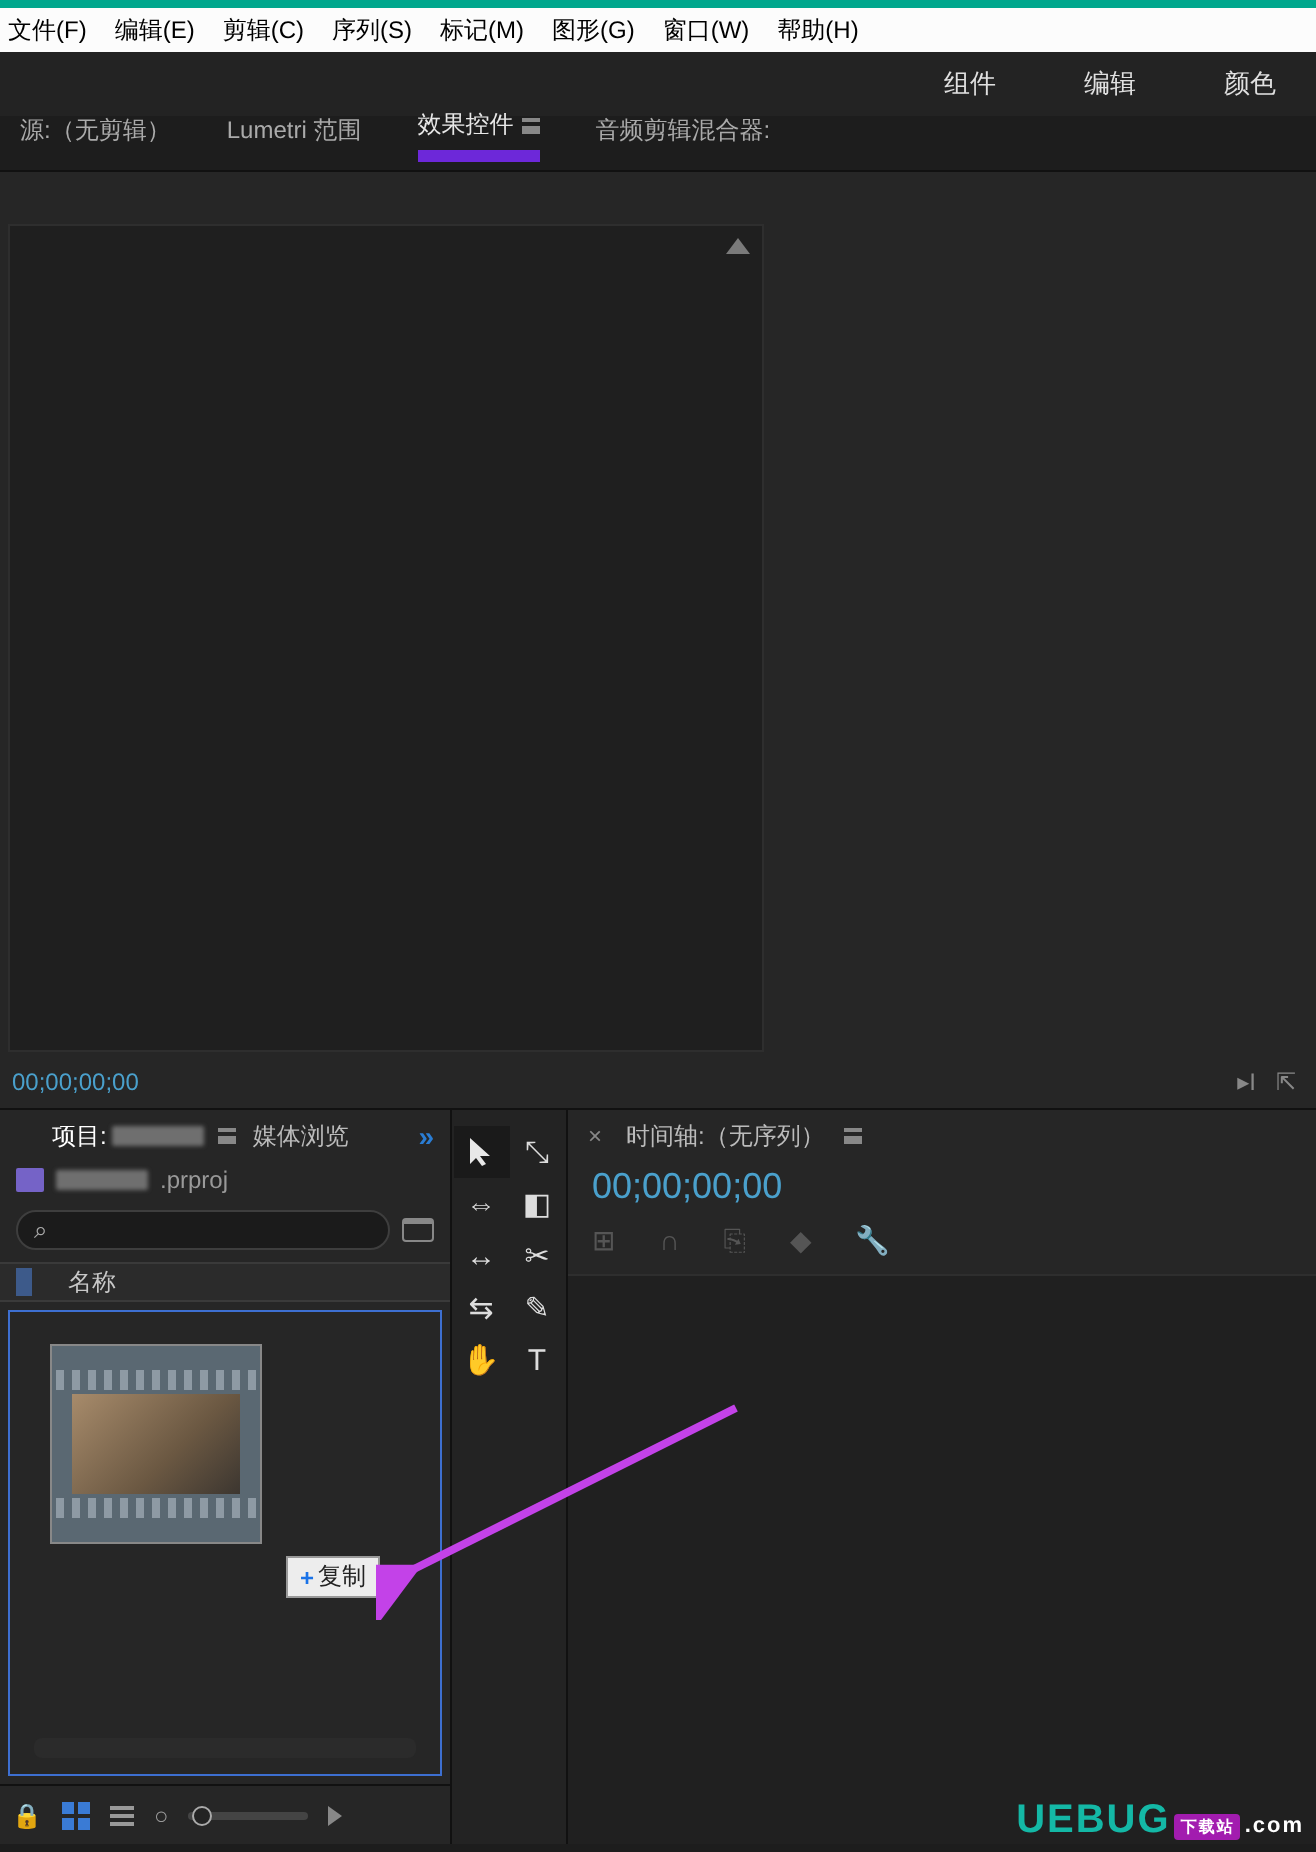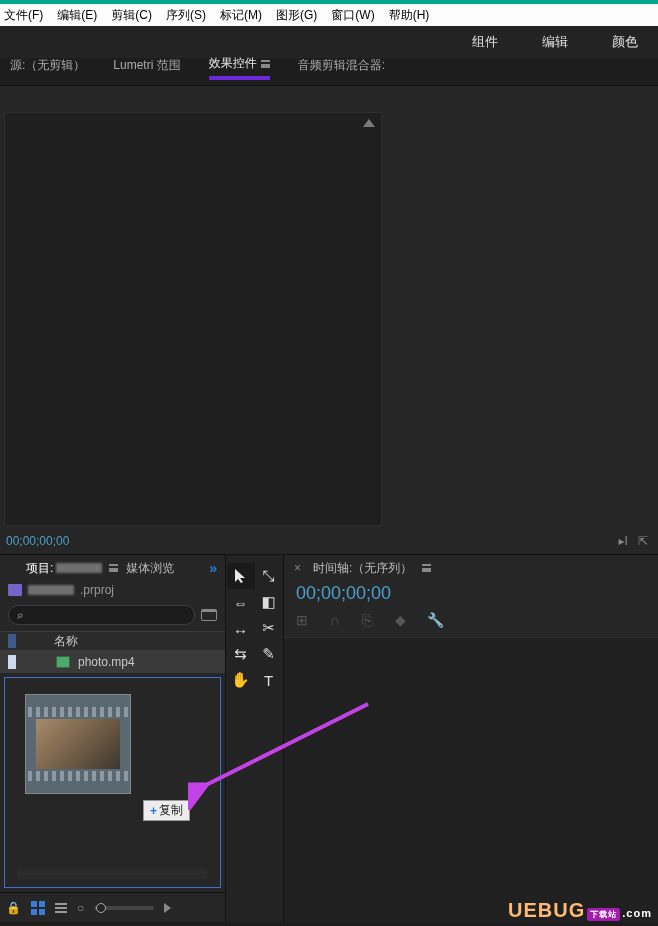--- a/index.html
+++ b/index.html
@@ -3,21 +3,21 @@
 <meta charset="utf-8">
 <style>
   *{box-sizing:border-box;margin:0;padding:0;font-family:"Microsoft YaHei",Arial,sans-serif;}
   body{width:658px;height:926px;background:#1d1d1d;color:#c8c8c8;font-size:12px;overflow:hidden;position:relative;}
   .titlebar{height:4px;background:#00a78d;}
   .menubar{height:22px;background:#fcfcfc;color:#000;display:flex;align-items:center;padding:0 4px;font-size:12px;}
   .menubar .mi{margin-right:14px;cursor:default;}
   .wsbar{height:32px;background:#232323;display:flex;justify-content:flex-end;align-items:center;padding-right:20px;gap:44px;color:#e0e0e0;font-size:13px;}
   .tabrow{display:flex;align-items:center;height:28px;padding:4px 10px 12px 10px;gap:28px;border-bottom:1px solid #111;}
   .tab{color:#aaa;display:flex;align-items:center;gap:4px;cursor:default;padding-bottom:4px;}
-  .tab.act{color:#e8e8e8;border-bottom:4px solid #6d28d9;}
+  .tab.act{color:#e8e8e8;border-bottom:6px solid #6d28d9;}
   .ham{display:inline-block;width:9px;height:8px;border-top:2px solid #888;border-bottom:2px solid #888;position:relative;}
   .ham:before{content:"";position:absolute;left:0;right:0;top:2px;height:2px;background:#888;}
   .sourcepanel{height:468px;background:#262626;position:relative;}
   .srctop{height:26px;display:flex;align-items:center;padding-left:10px;border-bottom:1px solid #2e2e2e;}
   .srctop span{flex:1;}
   .caret-r{width:0;height:0;border-top:5px solid transparent;border-bottom:5px solid transparent;border-left:6px solid #aaa;margin-right:10px;}
   .dark-area{position:absolute;left:4px;top:26px;width:378px;bottom:28px;background:#1f1f1f;border:1px solid #2e2e2e;}
   .dark-area .tri{position:absolute;right:6px;top:6px;width:0;height:0;border-left:6px solid transparent;border-right:6px solid transparent;border-bottom:8px solid #7a7a7a;}
   .tc{position:absolute;left:6px;bottom:6px;color:#4aa0cc;font-size:12px;}
   .srcicons{position:absolute;right:10px;bottom:6px;display:flex;gap:10px;color:#888;}
@@ -26,21 +26,21 @@
   .projtabs{height:26px;display:flex;align-items:center;padding:0 6px;gap:8px;color:#bbb;margin-left:20px;}
   .projtabs .tb{display:flex;align-items:center;gap:3px;}
   .projtabs .tb.act{color:#fff;}
   .projtabs .dbl{color:#2a7dd4;font-weight:bold;margin-left:auto;margin-right:2px;font-size:14px;}
   .blur{display:inline-block;width:46px;height:10px;background:#6f6f6f;border-radius:1px;filter:blur(1px);}
   .projline{display:flex;align-items:center;padding:2px 8px;gap:6px;color:#999;}
   .projline .fic{width:14px;height:12px;background:#7563c7;border-radius:1px;}
   .searchrow{display:flex;align-items:center;margin:6px 8px;gap:6px;}
   .search{flex:1;height:20px;background:#1b1b1b;border:1px solid #3e3e3e;border-radius:10px;color:#aaa;display:flex;align-items:center;padding:0 8px;}
   .folderic{width:16px;height:12px;border:1px solid #888;border-top:3px solid #888;border-radius:2px;}
-  .listhdr{height:20px;background:#2b2b2b;border-top:1px solid #3a3a3a;border-bottom:1px solid #3a3a3a;display:flex;align-items:center;padding-left:8px;gap:20px;}
+  .listhdr{height:20px;background:#2b2b2b;border-top:1px solid #3a3a3a;border-bottom:1px solid #3a3a3a;display:flex;align-items:center;padding-left:8px;}
   .listhdr .chip{width:8px;height:14px;background:#3d5a8a;margin-right:18px;}
   .row{height:22px;background:#3a3a3a;display:flex;align-items:center;padding-left:8px;gap:8px;}
   .row .chip2{width:8px;height:14px;background:#cdd9ec;}
   .row .vic{width:14px;height:12px;background:#4fa86b;border:1px solid #2f6a45;}
   .selbox{margin:4px;border:1px solid #3d6fd1;flex:1;display:flex;flex-direction:column;padding:8px;}
   .thumb{width:106px;height:100px;background:#5a6872;border:1px solid #888;margin:8px auto 0 12px;position:relative;}
   .thumb .inner{position:absolute;left:10px;top:24px;right:10px;bottom:24px;background:linear-gradient(135deg,#a78b6b 0%,#6b5842 60%,#3c3630 100%);}
   .thumb .strip{position:absolute;left:2px;right:2px;height:10px;background:repeating-linear-gradient(90deg,#8e9aa4 0 4px,#5a6872 4px 8px);}
   .thumb .strip.top{top:12px;} .thumb .strip.bot{bottom:12px;}
   .copybtn{align-self:flex-end;margin-top:6px;margin-right:22px;background:#ededed;color:#222;font-size:12px;border:1px solid #999;padding:1px 6px;display:inline-flex;align-items:center;gap:2px;}
@@ -57,21 +57,21 @@
   .tool{display:flex;align-items:center;justify-content:center;color:#ddd;font-size:15px;}
   .tool.sel{background:#1a1a1a;}
   .tlwrap{flex:1;background:#262626;border-top:1px solid #111;border-left:1px solid #111;display:flex;flex-direction:column;}
   .tltabs{height:26px;display:flex;align-items:center;padding:0 10px;gap:6px;color:#bbb;}
   .tltabs .x{color:#888;margin-right:6px;}
   .tltc{color:#4aa0cc;font-size:18px;padding:2px 12px;}
   .tlicons{display:flex;gap:22px;padding:6px 12px;color:#555;font-size:14px;}
   .tlbody{flex:1;background:#202020;border-top:1px solid #2e2e2e;margin-top:2px;}
   .arrow{position:absolute;left:188px;top:700px;width:190px;height:110px;pointer-events:none;}
   .watermark{position:absolute;right:6px;bottom:4px;color:#fff;font-size:20px;font-weight:bold;letter-spacing:1px;display:flex;align-items:baseline;}
-  .watermark .bug{color:#fdba74;margin-left:28px;}
+  .watermark .bug{color:#14b8a6;margin-left:28px;}
   .watermark .badge{font-size:8px;background:#a21caf;color:#fff;padding:1px 3px;border-radius:2px;margin-left:2px;vertical-align:top;}
   .watermark .com{font-size:11px;margin-left:2px;}
   .scroll-thin{height:10px;background:#2b2b2b;margin:0 4px;border-radius:4px;}
 </style>
 </head>
 <body>
 
 <div class="titlebar"></div>
 
 <div class="menubar">
@@ -131,26 +131,20 @@
     <div class="searchrow">
       <div class="search">
         <span>⌕</span>
       </div>
       <span class="folderic"></span>
     </div>
     <div class="listhdr">
       <span class="chip"></span>
       <span>名称</span>
     </div>
-    <div class="row">
-      <span class="chip2"></span>
-      <span style="width:24px"></span>
-      <span class="vic"></span>
-      <span>photo.mp4</span>
-    </div>
     <div class="selbox">
       <div class="thumb">
         <div class="strip top"></div>
         <div class="inner"></div>
         <div class="strip bot"></div>
       </div>
       <div class="copybtn">
         <span class="plus">+</span>
         <span>复制</span>
       </div>

